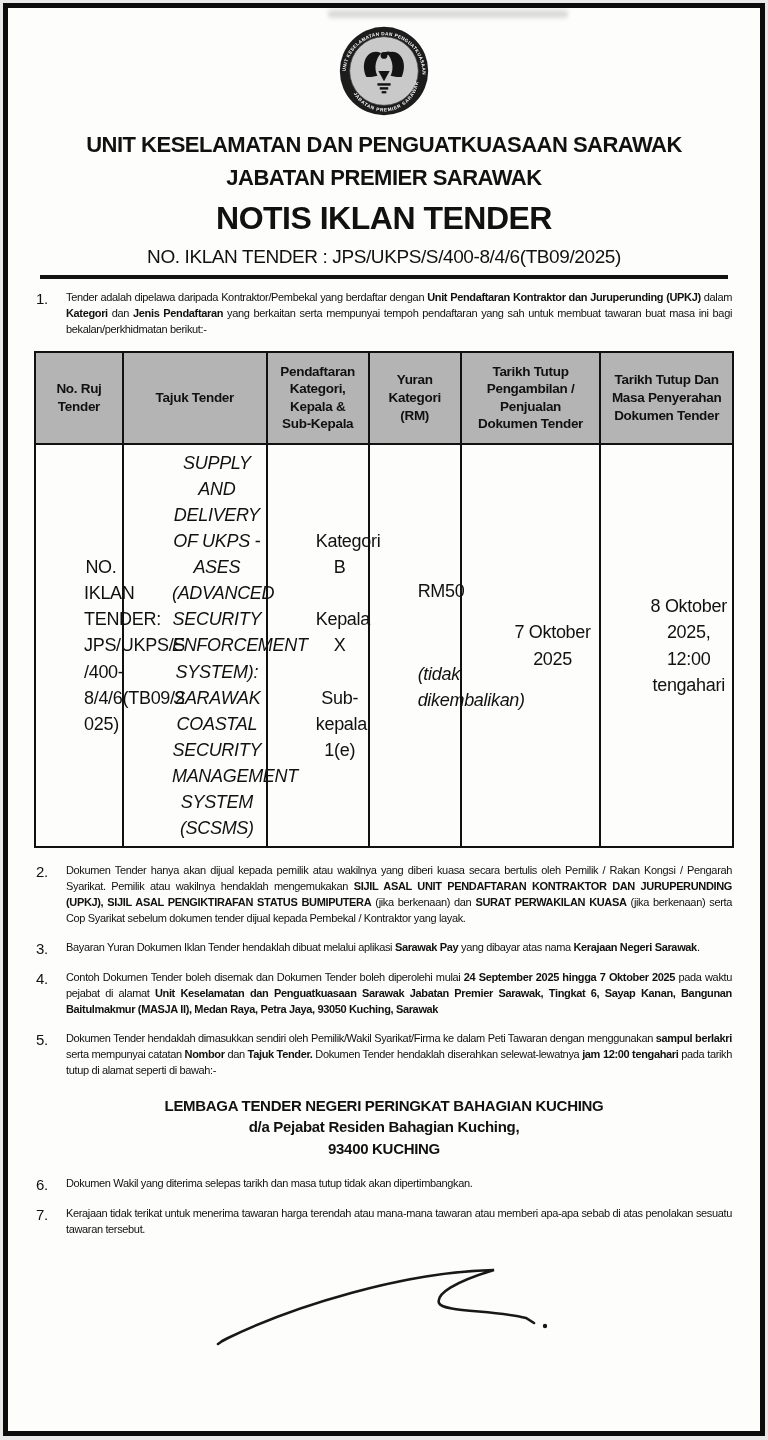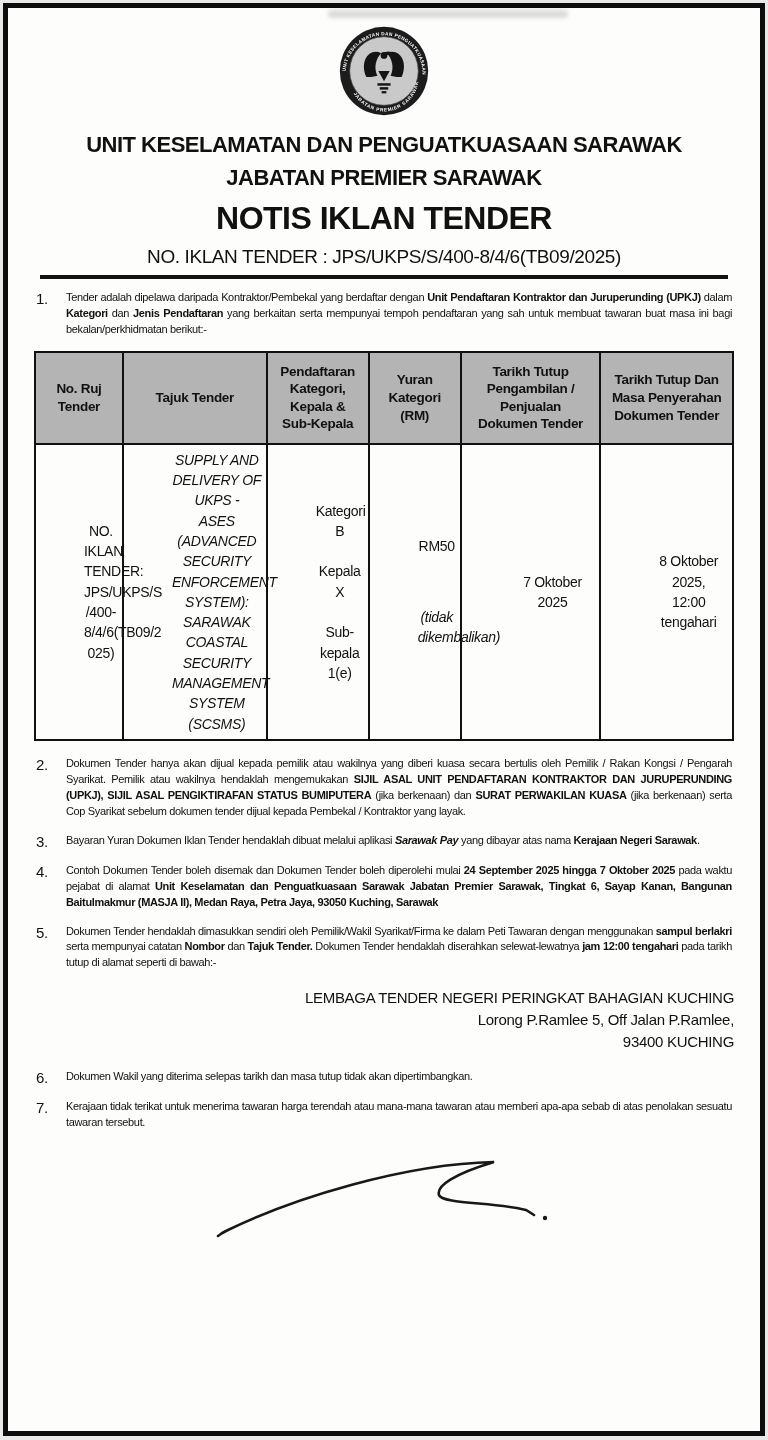--- a/index.html
+++ b/index.html
@@ -22,31 +22,31 @@
   .org1 { margin-top: 10px; }
   .org2 { margin-top: 7px; }
   .notice { font-size: 32px; font-weight: bold; text-align: center; letter-spacing: -0.5px; margin-top: 9px; }
   .tenderno { font-size: 19px; font-weight: normal; text-align: center; letter-spacing: -0.4px; margin-top: 9px; }
   .rule { border: none; border-top: 4px solid #121212; margin: 7px 6px 11px 6px; }
 
   .para { display: flex; margin: 0 2px 13px 2px; }
   .pnum { width: 30px; flex: none; font-size: 15px; letter-spacing: -0.3px; }
   .ptext { flex: 1; font-size: 11px; line-height: 1.45; letter-spacing: -0.35px; text-align: justify; }
   .b { font-weight: bold; }
-  .i { font-style: italic; }
+  .i { }
 
   table.tender { width: 100%; border-collapse: collapse; table-layout: fixed; margin: 1px 0 15px 0; border: 2px solid #111; }
   table.tender th, table.tender td { border: 2px solid #111; text-align: center; vertical-align: middle; padding: 5px 4px; white-space: pre-line; }
   table.tender th { background: #b4b4b4; font-size: 13.5px; font-weight: bold; letter-spacing: -0.3px; line-height: 1.3; height: 92px; }
-  table.tender td { font-size: 14px; letter-spacing: -0.3px; line-height: 1.45; height: 212px; padding-left: 48px; }
+  table.tender td { font-size: 18px; letter-spacing: -0.3px; line-height: 1.45; height: 212px; padding-left: 48px; }
   td.tajuk { font-style: italic; font-size: 13.5px; }
   .yuran-note { font-style: italic; margin-top: 30px; }
 
   .address { text-align: center; margin: 16px 0 16px 0; }
-  .address div { font-size: 15px; font-weight: normal; letter-spacing: -0.3px; line-height: 1.45; text-align: right; }
+  .address div { font-size: 15px; font-weight: bold; letter-spacing: -0.3px; line-height: 1.45; }
 
   .sig { text-align: center; margin-top: 18px; position: relative; }
   .sig svg { display: block; margin: 0 auto -27px auto; width: 360px; height: 96px; }
 </style>
 </head>
 <body>
 
 <div class="frame">
   <div class="smudge"></div>
   <div class="content">
@@ -169,21 +169,21 @@
       <div class="ptext"><span>Contoh Dokumen Tender boleh disemak dan Dokumen Tender boleh diperolehi mulai </span><span class="b">24 September 2025 hingga 7 Oktober 2025</span><span> pada waktu pejabat di alamat </span><span class="b">Unit Keselamatan dan Penguatkuasaan Sarawak Jabatan Premier Sarawak, Tingkat 6, Sayap Kanan, Bangunan Baitulmakmur (MASJA II), Medan Raya, Petra Jaya, 93050 Kuching, Sarawak</span></div>
     </div>
 
     <div class="para">
       <div class="pnum">5.</div>
       <div class="ptext"><span>Dokumen Tender hendaklah dimasukkan sendiri oleh Pemilik/Wakil Syarikat/Firma ke dalam Peti Tawaran dengan menggunakan </span><span class="b">sampul berlakri</span><span> serta mempunyai catatan </span><span class="b">Nombor</span><span> dan </span><span class="b">Tajuk Tender.</span><span> Dokumen Tender hendaklah diserahkan selewat-lewatnya </span><span class="b">jam 12:00 tengahari</span><span> pada tarikh tutup di alamat seperti di bawah:-</span></div>
     </div>
 
     <div class="address">
       <div>LEMBAGA TENDER NEGERI PERINGKAT BAHAGIAN KUCHING</div>
-      <div>Lorong P.Ramlee 5, Off Jalan P.Ramlee,</div>
+      <div>d/a Pejabat Residen Bahagian Kuching,</div>
       <div>93400 KUCHING</div>
     </div>
 
     <div class="para">
       <div class="pnum">6.</div>
       <div class="ptext"><span>Dokumen Wakil yang diterima selepas tarikh dan masa tutup tidak akan dipertimbangkan.</span></div>
     </div>
 
     <div class="para">
       <div class="pnum">7.</div>

